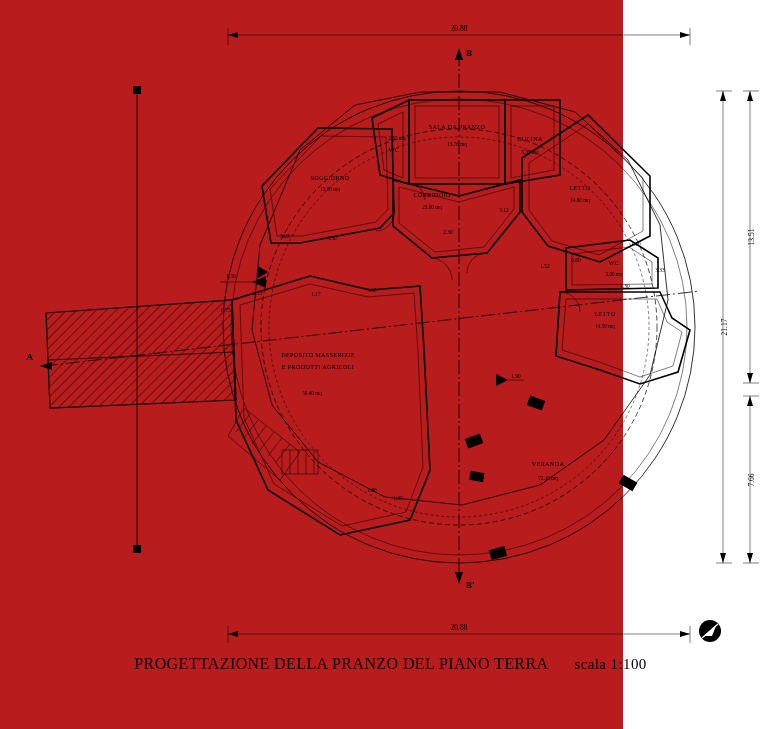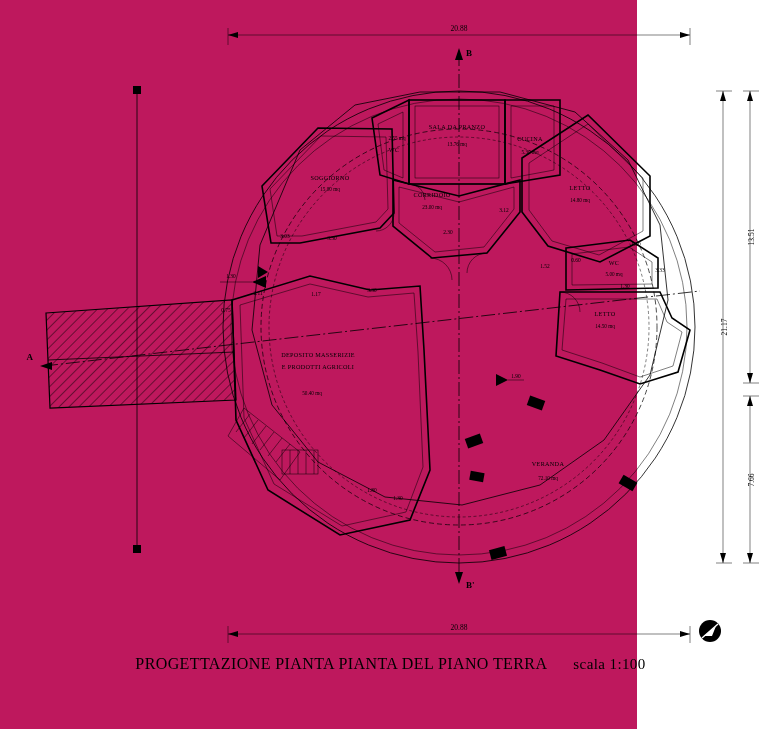--- a/index.html
+++ b/index.html
@@ -11,22 +11,21 @@
     width: 781px;
     height: 729px;
     font-family: "Liberation Serif", serif;
     color: #000000;
     overflow: hidden;
   }
   #sheet {
     position: relative;
     width: 623px;
     height: 729px;
-    background: #be185d;
-    padding-left: 14px;
+    background: #b91c1c;
   }
   #plan-svg {
     position: absolute;
     left: 0;
     top: 0;
     width: 781px;
     height: 729px;
   }
   .caption {
     position: absolute;
@@ -322,16 +321,16 @@
       <path class="hair" d="M 430 258 A 22 22 0 0 1 452 280"></path>
       <path class="hair" d="M 487 253 A 20 20 0 0 0 467 273"></path>
       <path class="hair" d="M 394 213 A 18 18 0 0 1 376 231"></path>
       <path class="hair" d="M 560 292 A 20 20 0 0 1 580 312"></path>
       <path class="hair" d="M 409 184 A 16 16 0 0 1 425 200"></path>
     </g>
 
   </svg>
 
   <div class="caption">
-    <span>PROGETTAZIONE PIANTA PIANTA DEL PIANO TERRA</span><span class="scale">scala  1:100</span>
+    <span>PROGETTAZIONE DELLA PRANZO DEL PIANO TERRA</span><span class="scale">scala  1:100</span>
   </div>
 
 </div>
 
 </body></html>

